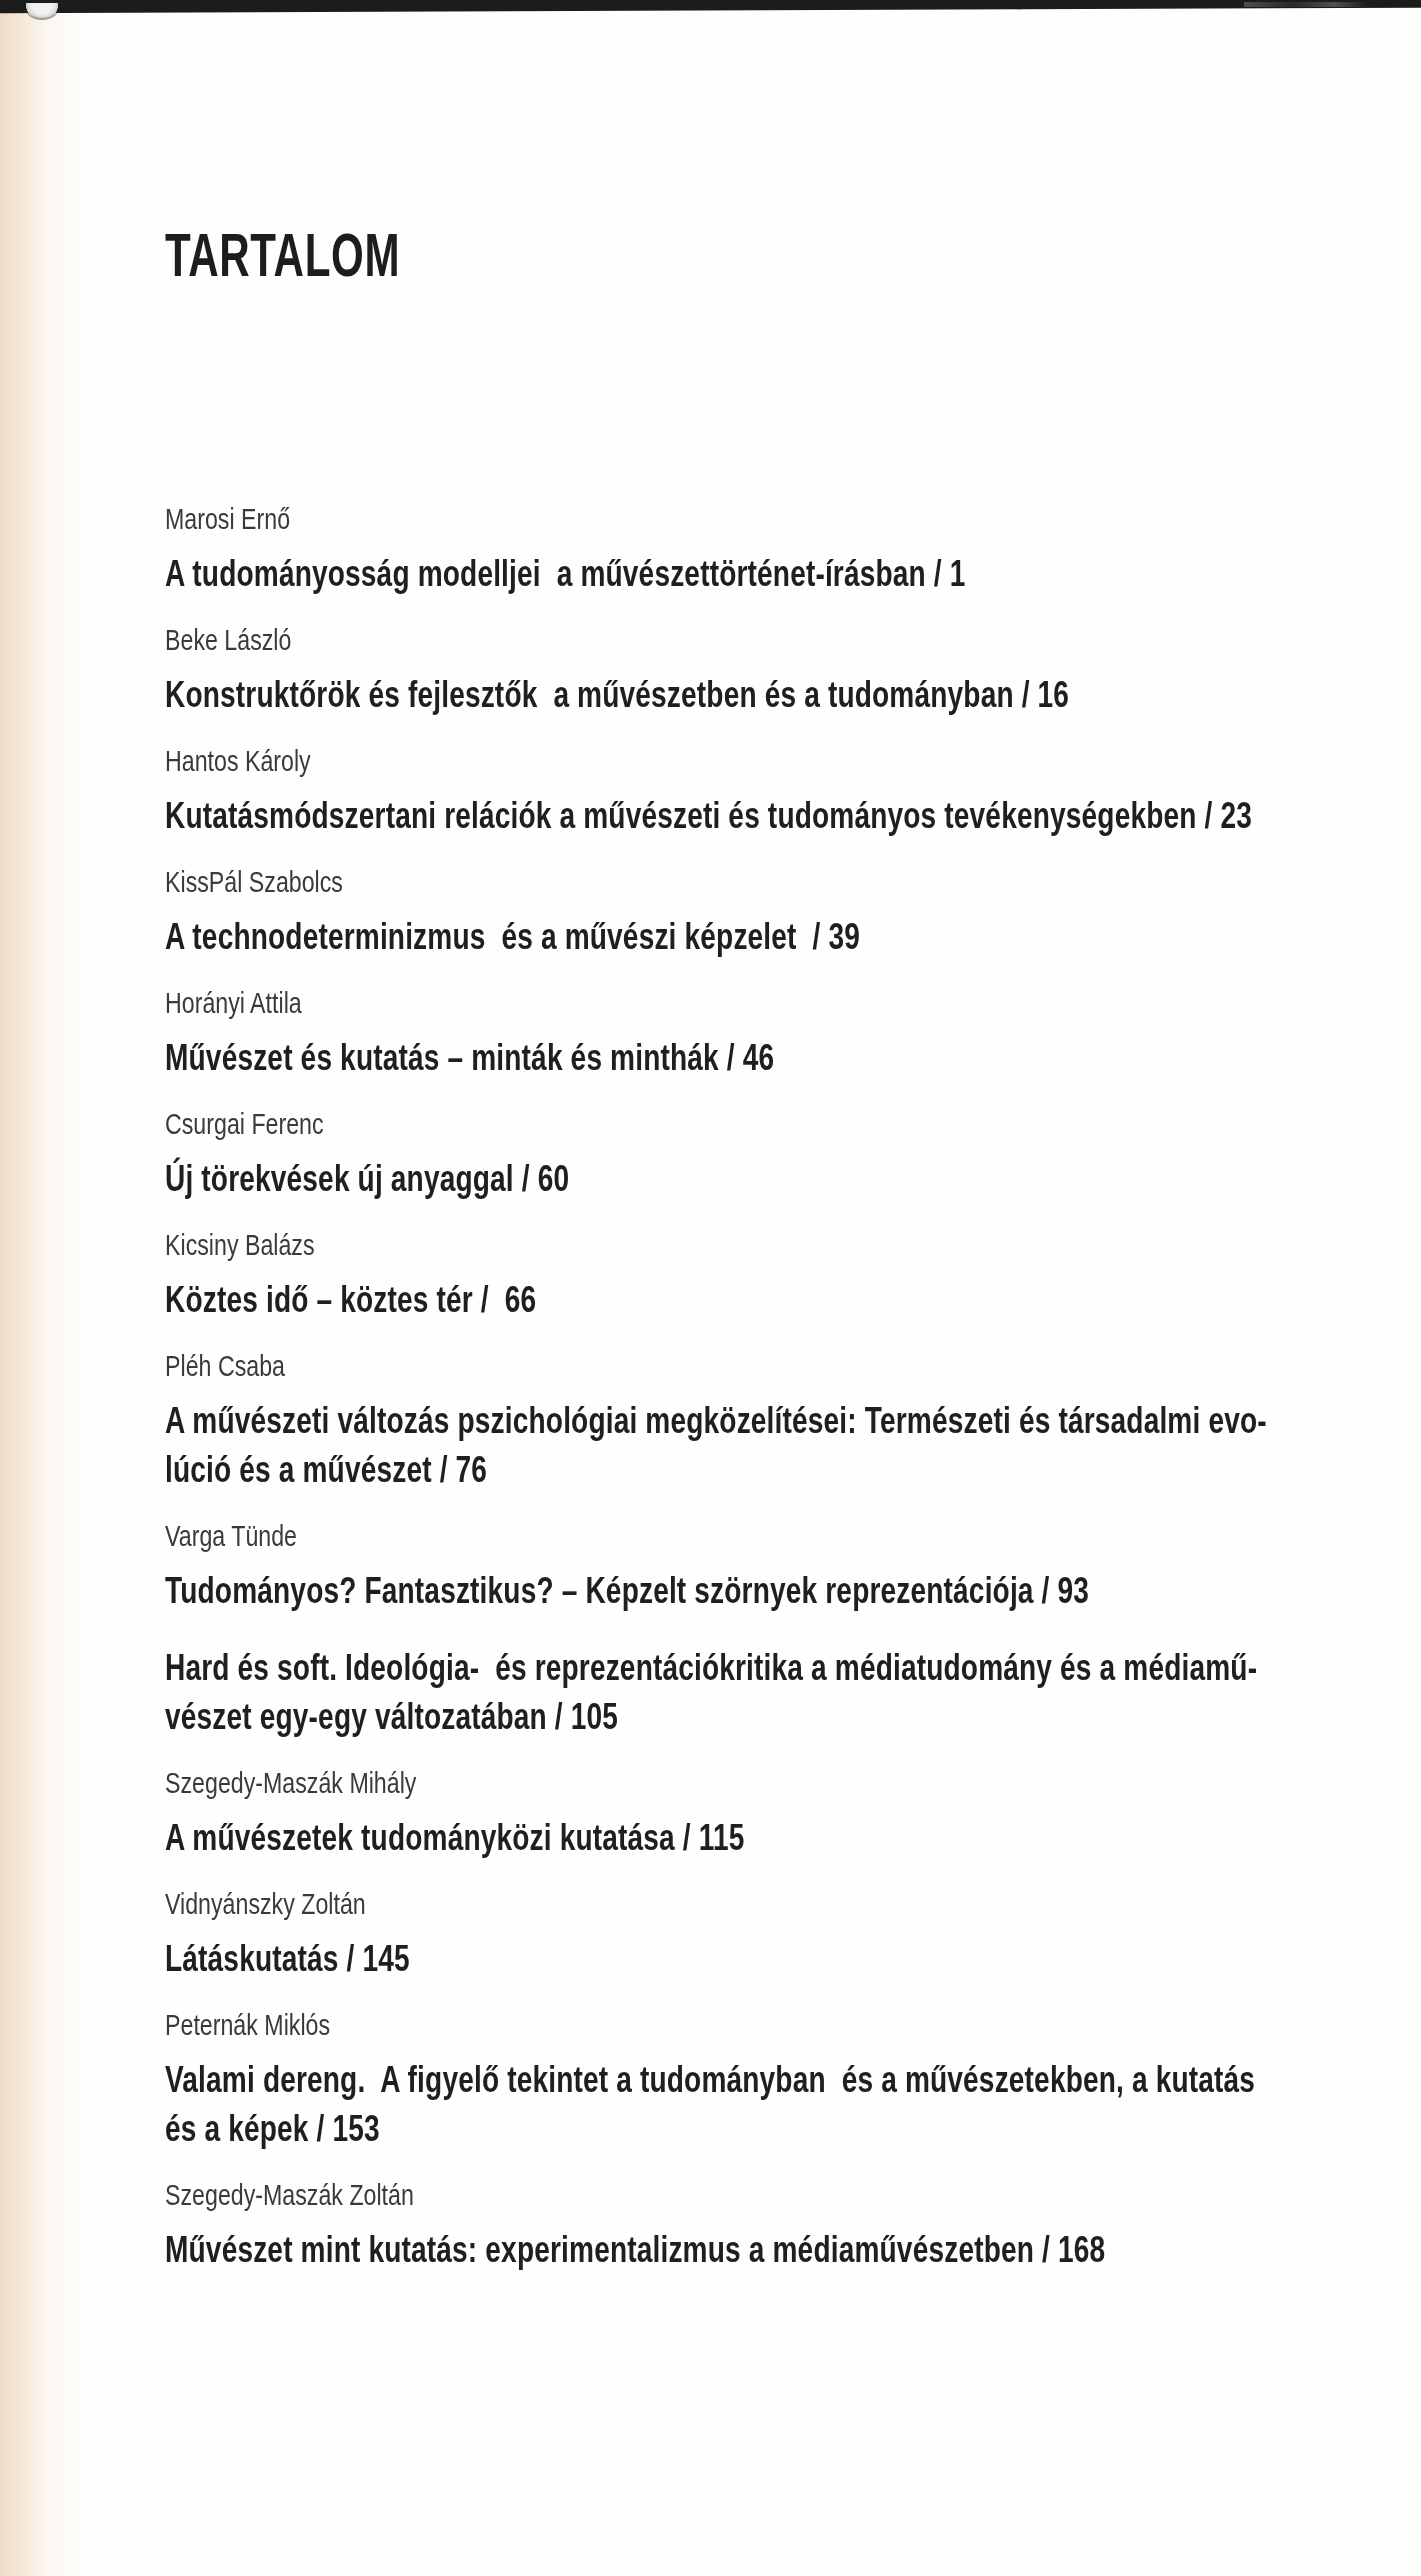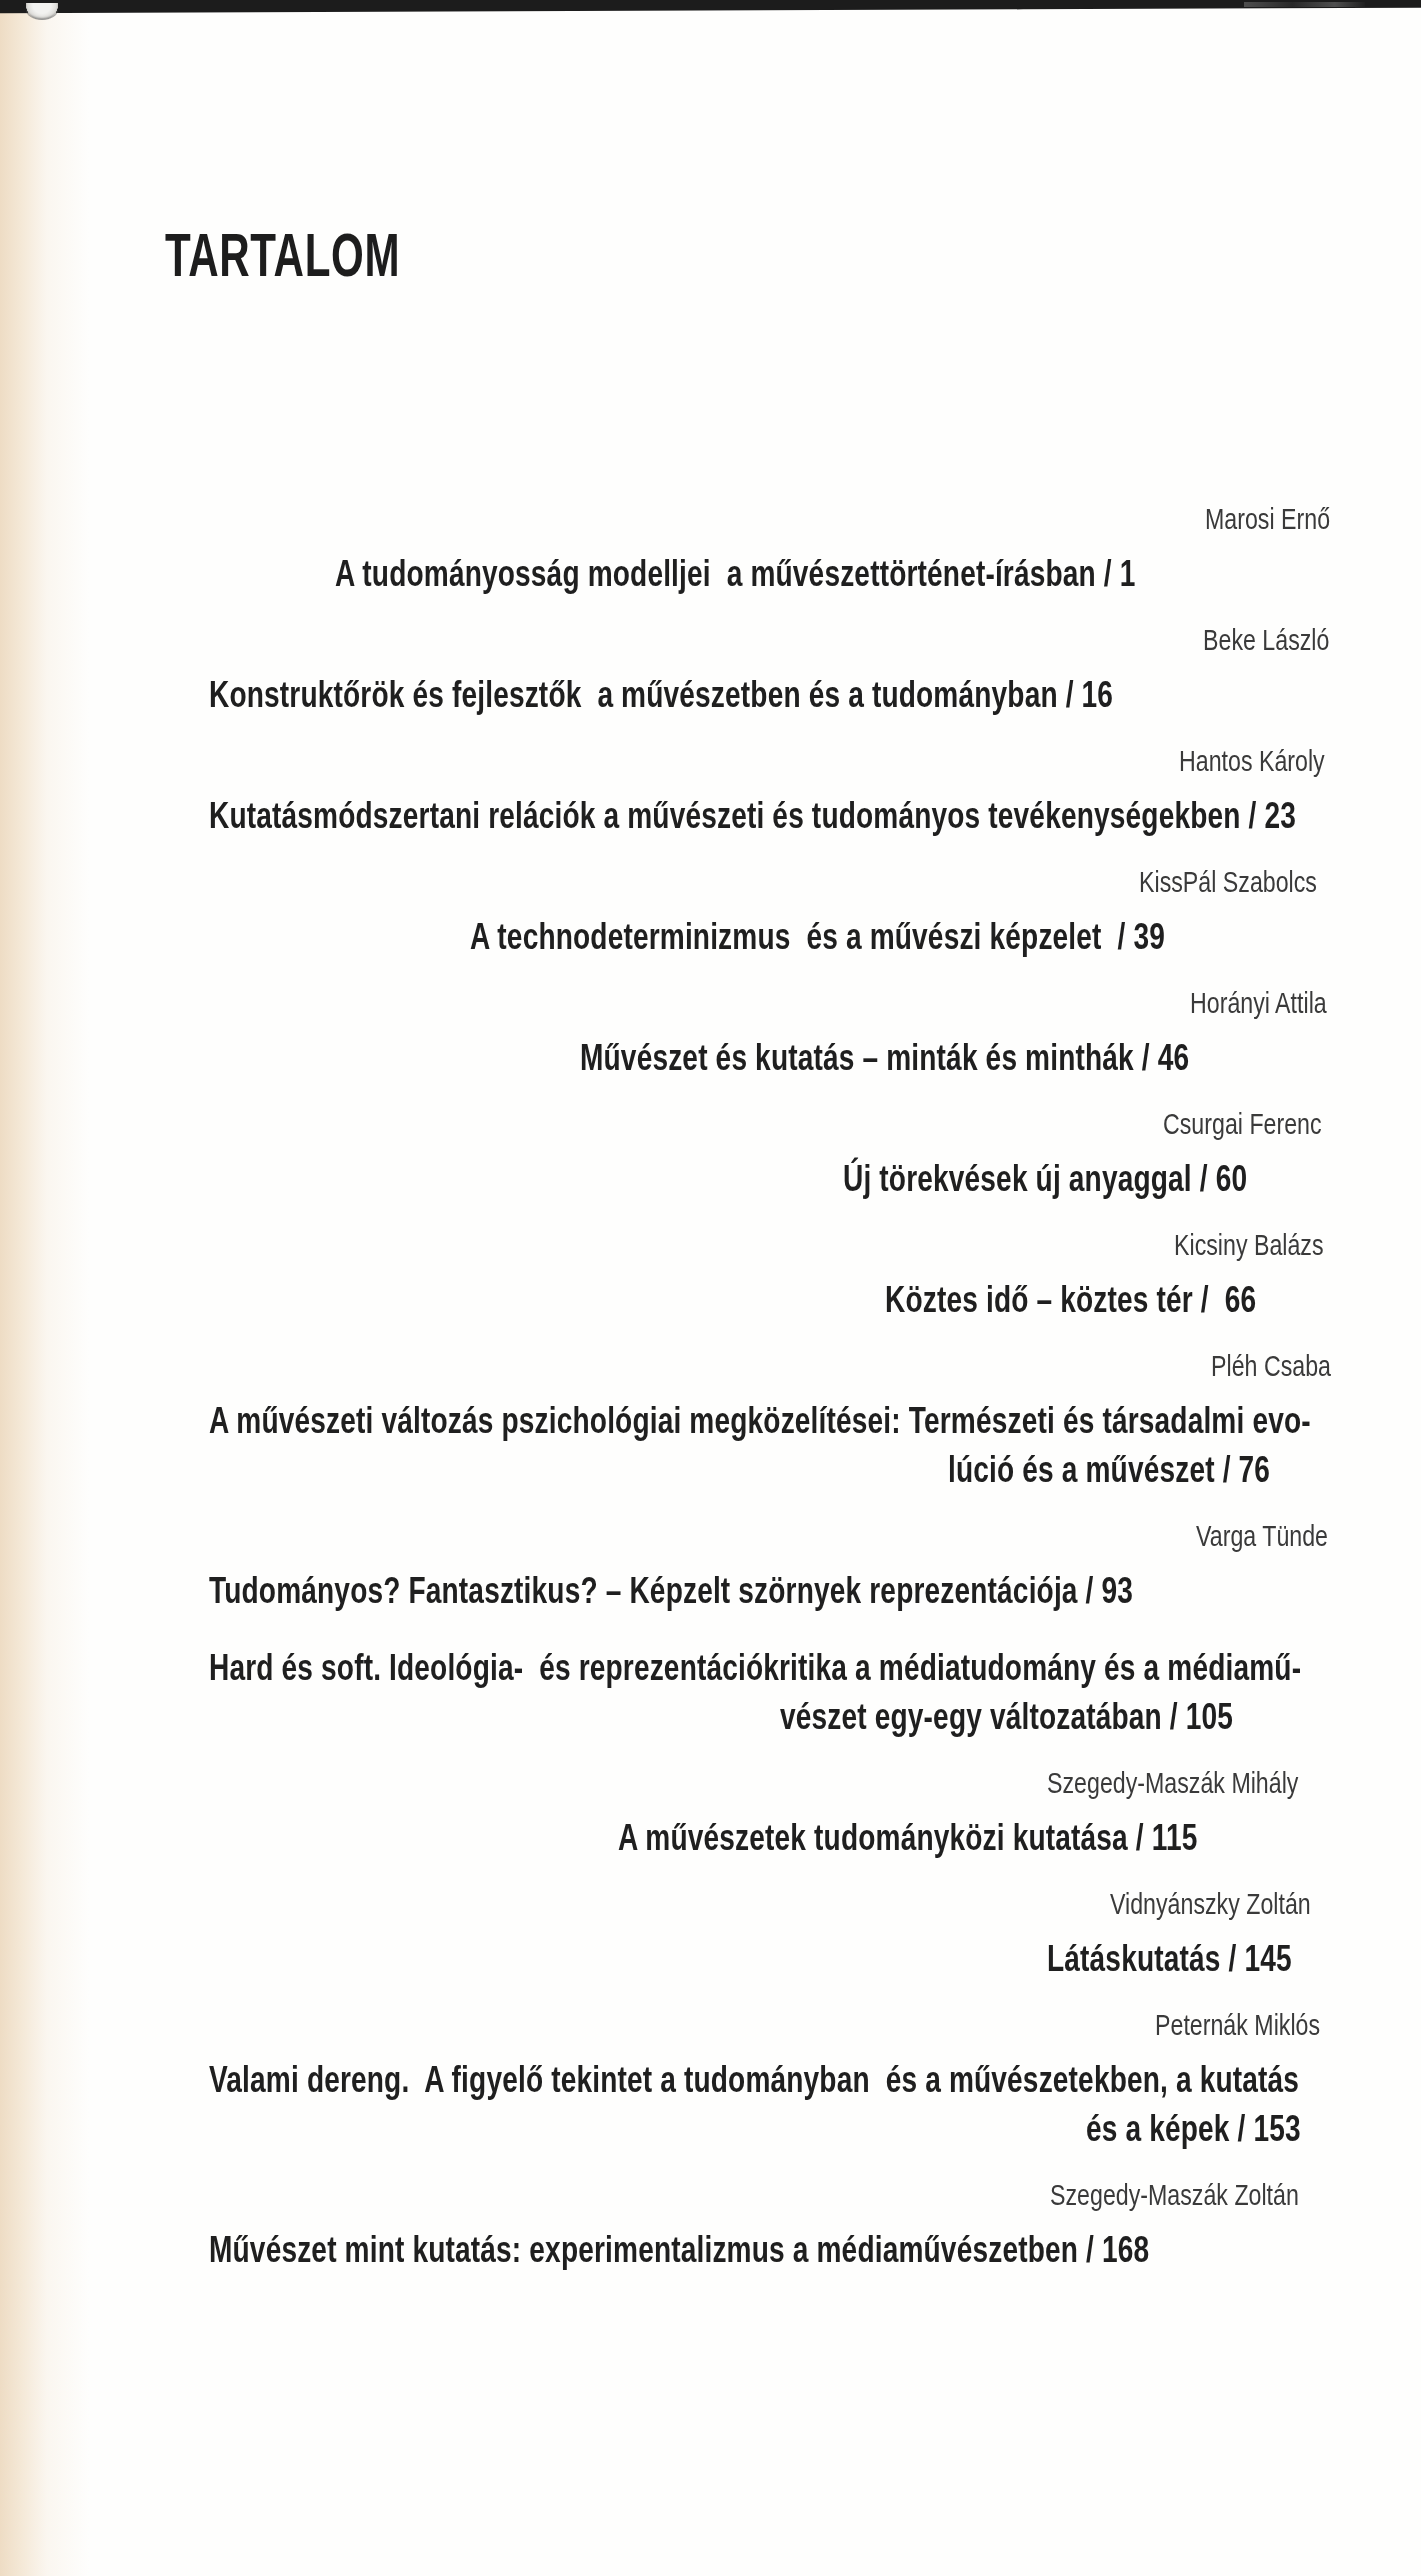--- a/index.html
+++ b/index.html
@@ -74,35 +74,33 @@
     letter-spacing: 0.9px;
     transform: scaleX(0.68);
     transform-origin: left center;
     white-space: pre;
   }
   .toc {
     position: absolute;
     left: 165px;
     top: 505px;
     width: 1196px;
-    text-align: right;
   }
   .entry {
     margin: 0 0 28px 0;
   }
   .author {
     font-size: 29px;
     line-height: 29px;
     font-weight: 400;
     color: #3a3a3a;
     height: 29px;
   }
   .titleblock {
     margin-top: 15px;
-    margin-left: 44px;
   }
   .title-line {
     line-height: 49px;
     height: 49px;
   }
   .cond {
     display: inline-block;
     transform-origin: left center;
     white-space: pre;
   }

